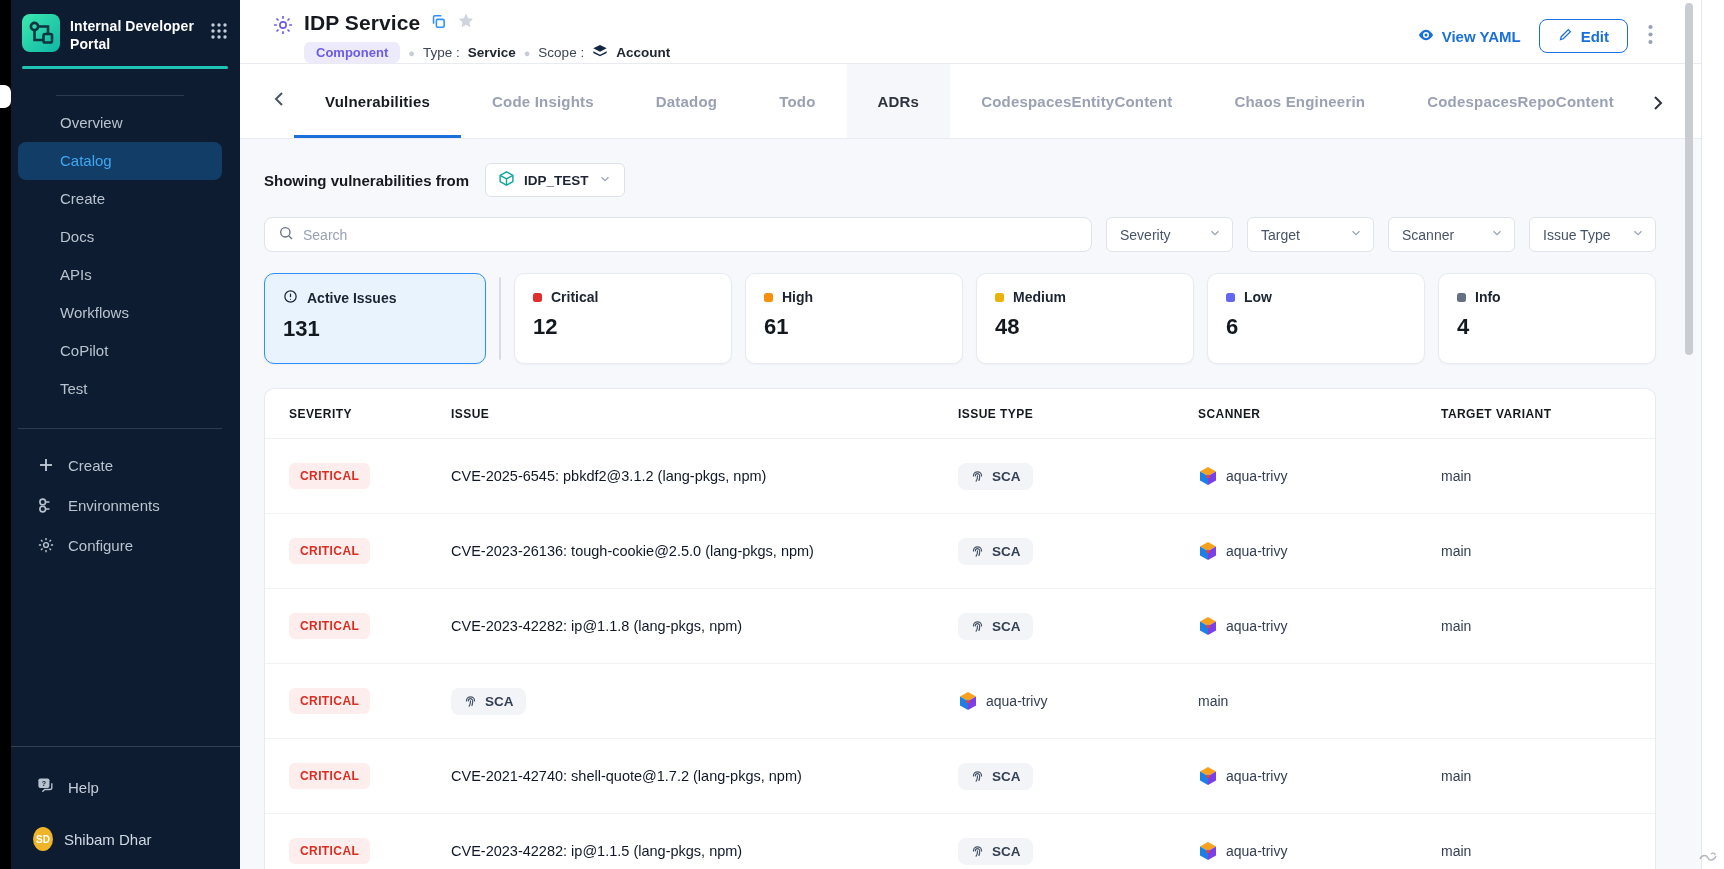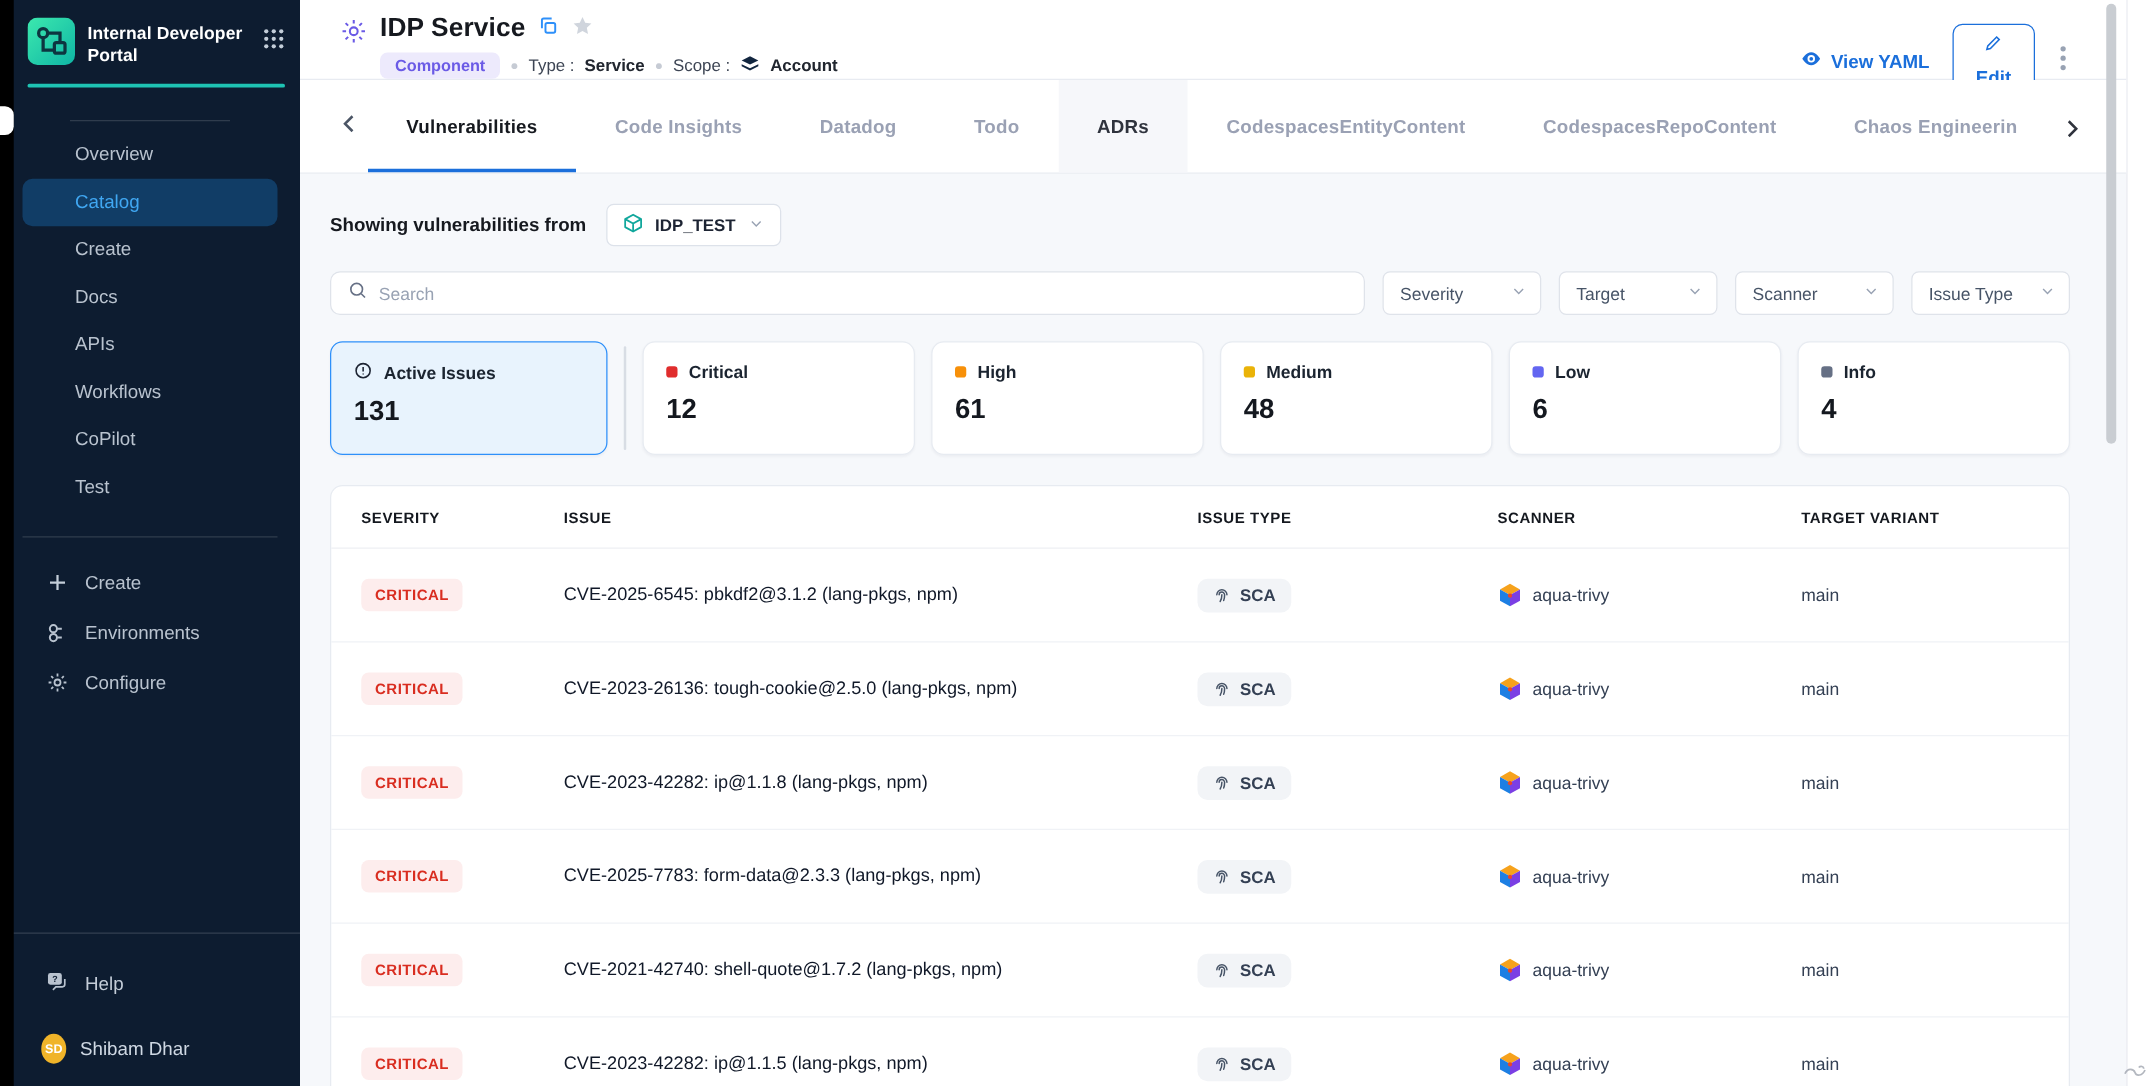--- a/index.html
+++ b/index.html
@@ -35,21 +35,21 @@
   .page-header { height:64px; background:#fff; border-bottom:1px solid #e8ebf1; display:flex; align-items:flex-start; padding:11px 46px 0 32px; }
   .hdr-gear { margin:3px 10px 0 0; }
   .title-row { display:flex; align-items:center; gap:10px; }
   .page-title { font-size:21px; font-weight:800; color:#16191f; letter-spacing:.1px; }
   .meta-row { display:flex; align-items:center; gap:8px; margin-top:7px; font-size:13.5px; color:#3d4554; }
   .kind-chip { background:#edeafc; color:#6b5be6; font-weight:700; font-size:13px; padding:3px 12px; border-radius:6px; }
   .meta-dot { color:#c6cbd4; font-size:11px; }
   .meta-strong { font-weight:700; color:#21262f; }
   .hdr-right { margin-left:auto; display:flex; align-items:center; gap:18px; padding-top:8px; }
   .view-yaml { display:flex; align-items:center; gap:7px; color:#1b6fdb; font-size:15px; font-weight:700; cursor:pointer; }
-  .edit-btn { display:flex; align-items:center; gap:8px; border:1.5px solid #1b6fdb; color:#1b6fdb; background:#fff; font-size:15px; font-weight:700; padding:7px 18px; border-radius:8px; cursor:pointer;flex-direction:column; }
+  .edit-btn { display:flex; align-items:center; gap:8px; border:1.5px solid #1b6fdb; color:#1b6fdb; background:#fff; font-size:15px; font-weight:700; padding:7px 18px; border-radius:8px; cursor:pointer; }
   .kebab { cursor:pointer; padding:4px 2px; }
 
   .tab-bar { position:relative; height:75px; background:#fff; border-bottom:1px solid #e8ebf1; display:flex; align-items:stretch; padding:0 58px 0 24px; overflow:hidden; }
   .tab-chev { align-self:center; padding:6px 10px; cursor:pointer; }
   .tab-chev.right { position:absolute; right:28px; top:26px; }
   .tab { display:flex; align-items:center; padding:0 31px; font-size:15px; font-weight:700; color:#9aa1b4; white-space:nowrap; cursor:pointer; letter-spacing:.2px; }
   .tab.active { color:#16191f; box-shadow:inset 0 -3px 0 #1b6fdb; }
   .tab.hover { background:#f6f7fa; color:#2f333d; }
 
   .content { flex:1; padding:22px 45px 0 24px; overflow:hidden; }
@@ -264,22 +264,22 @@
         <svg width="10" height="14" viewBox="0 0 10 14" fill="none" stroke="#4b5565" stroke-width="2">
             <polyline points="8,1 2,7 8,13"></polyline>
           </svg>
       </span>
       <div class="tab active">Vulnerabilities</div>
       <div class="tab">Code Insights</div>
       <div class="tab">Datadog</div>
       <div class="tab">Todo</div>
       <div class="tab hover">ADRs</div>
       <div class="tab">CodespacesEntityContent</div>
+      <div class="tab">Chaos Engineerin</div>
       <div class="tab">CodespacesRepoContent</div>
-      <div class="tab">Chaos Engineerin</div>
       <span class="tab-chev right">
         <svg width="10" height="14" viewBox="0 0 10 14" fill="none" stroke="#2f333d" stroke-width="2">
             <polyline points="2,1 8,7 2,13"></polyline>
           </svg>
       </span>
     </div>
 
     <div class="content">
 
       <div class="showing-row">
@@ -464,21 +464,20 @@
         <polygon points="18,5.5 10,10 10,19 18,14.5" fill="#7b3fe4"></polygon>
         <circle cx="10" cy="10.5" r="1.7" fill="#e8452c"></circle>
       </svg>
       <span class="scanner-label">aqua-trivy</span>
     </span>
     <span class="target-text">main</span>
   </div>
 
   <div class="tbl-grid tbl-row">
     <span><span class="sev-badge">CRITICAL</span></span>
-    <span class="issue-text">CVE-2025-7783: form-data@2.3.3 (lang-pkgs, npm)</span>
     <span><span class="type-chip">
       <svg width="15" height="15" viewBox="0 0 24 24" fill="none" stroke="#475467" stroke-width="1.9" stroke-linecap="round">
         <path d="M5.5 11a6.5 6.5 0 0 1 13 0"></path>
         <path d="M8.5 11a3.5 3.5 0 0 1 7 0c0 2.6-.3 5.2-1.2 7.3"></path>
         <path d="M12 11c0 3.2-.6 6.2-2.2 8.5"></path>
       </svg>
       <span class="type-label">SCA</span>
                 </span>
     </span>
     <span class="scanner-cell">

